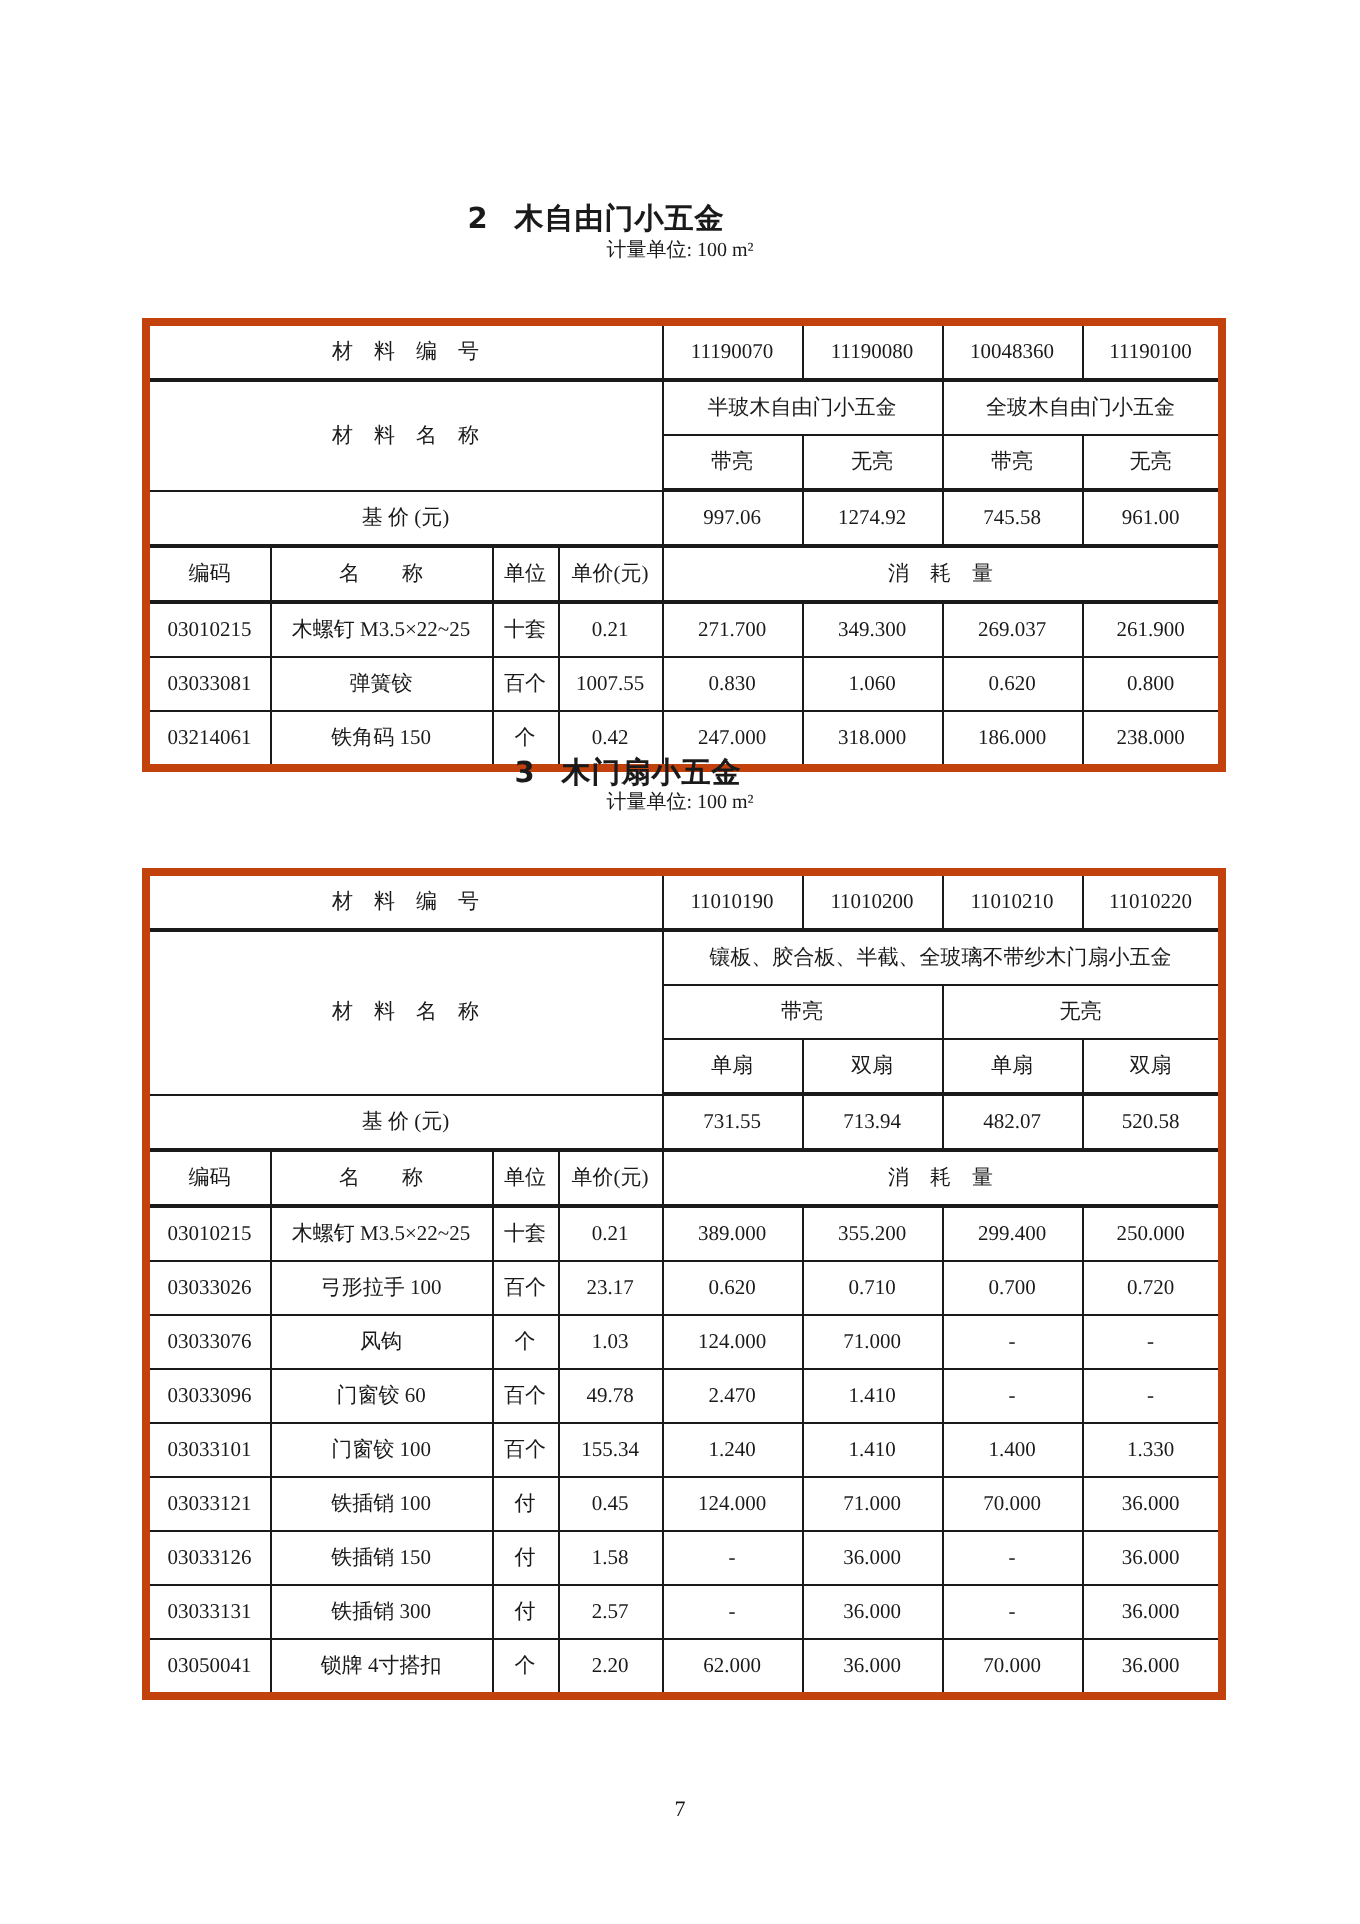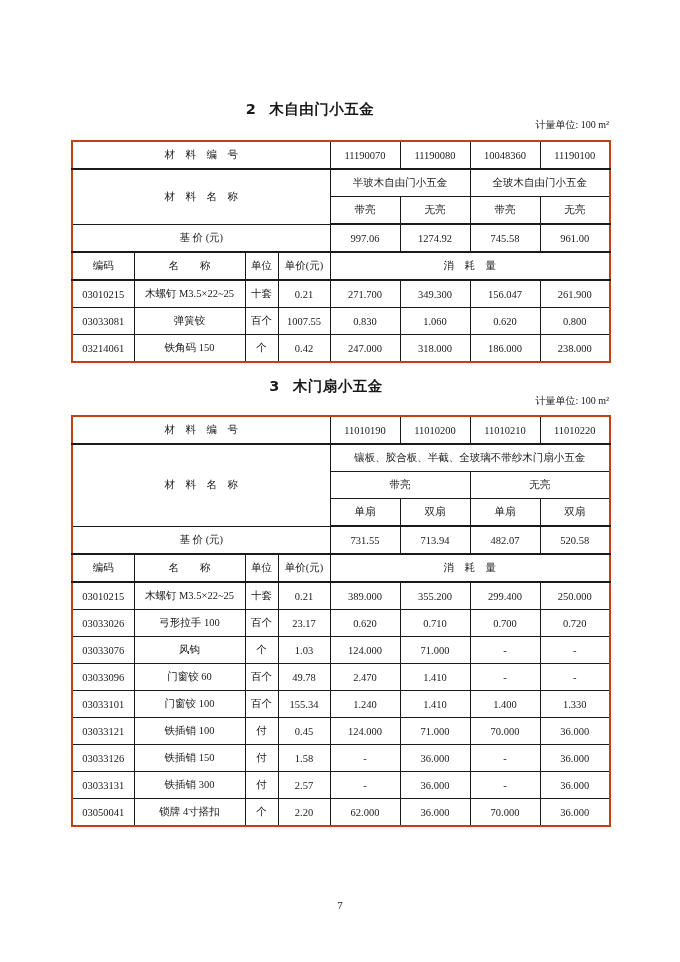--- a/index.html
+++ b/index.html
@@ -9,39 +9,40 @@
     font-family: "Liberation Serif", "DejaVu Serif", serif;
     color: #1a1a1a;
   }
   .page {
     position: relative;
     width: 680px; height: 962px;
     background: #ffffff;
     overflow: hidden;
   }
   .sec-title {
-    position: absolute; left: 12px; width: 596px;
+    position: absolute; left: 0; width: 596px;
     text-align: center;
     font-family: "DejaVu Sans", "Liberation Sans", sans-serif;
     font-weight: bold;
     font-size: 14.5px;
     letter-spacing: 0.5px;
   }
   .sec-title .no { margin-right: 13px; }
   .unit-note {
     position: absolute; left: 71px; width: 538px;
-    text-align: right;
+    text-align: center;
     font-size: 10px;
   }
   table.spec {
     position: absolute; left: 71px;
     width: 538px;
     border-collapse: collapse;
     table-layout: fixed;
-    border: 2px solid #c2410c;
+    border: 4px solid #c2410c;
+    margin-top: 19px;
   }
   table.spec td {
     border: 1px solid #1a1a1a;
     height: 26px;
     font-size: 10.5px;
     padding: 0 5px;
     text-align: center;
     vertical-align: middle;
     overflow: hidden;
     white-space: nowrap;
@@ -116,21 +117,21 @@
       <td>单价(元)</td>
       <td colspan="4">消　耗　量</td>
     </tr>
     <tr>
       <td>03010215</td>
       <td class="tl">木螺钉 M3.5×22~25</td>
       <td>十套</td>
       <td class="trr">0.21</td>
       <td>271.700</td>
       <td>349.300</td>
-      <td>156.047</td>
+      <td>269.037</td>
       <td>261.900</td>
     </tr>
     <tr>
       <td>03033081</td>
       <td class="tl">弹簧铰</td>
       <td>百个</td>
       <td class="trr">1007.55</td>
       <td>0.830</td>
       <td>1.060</td>
       <td>0.620</td>

